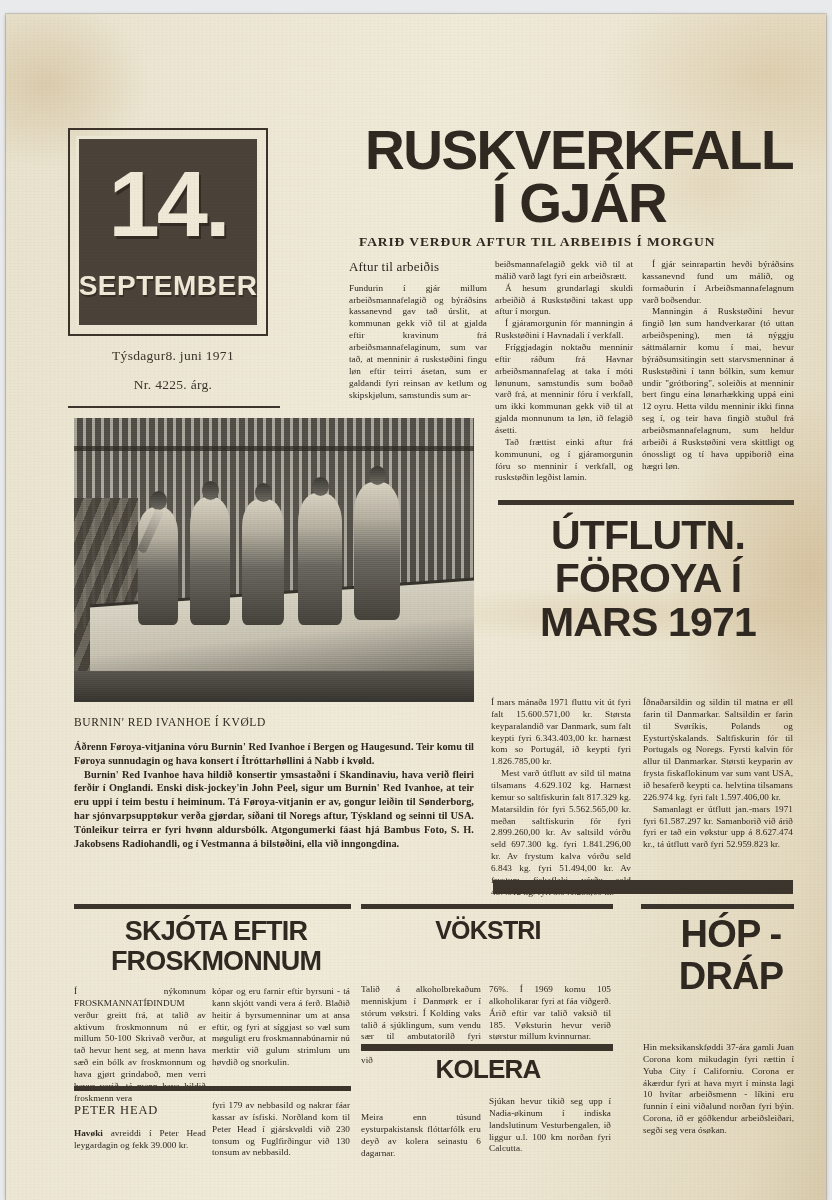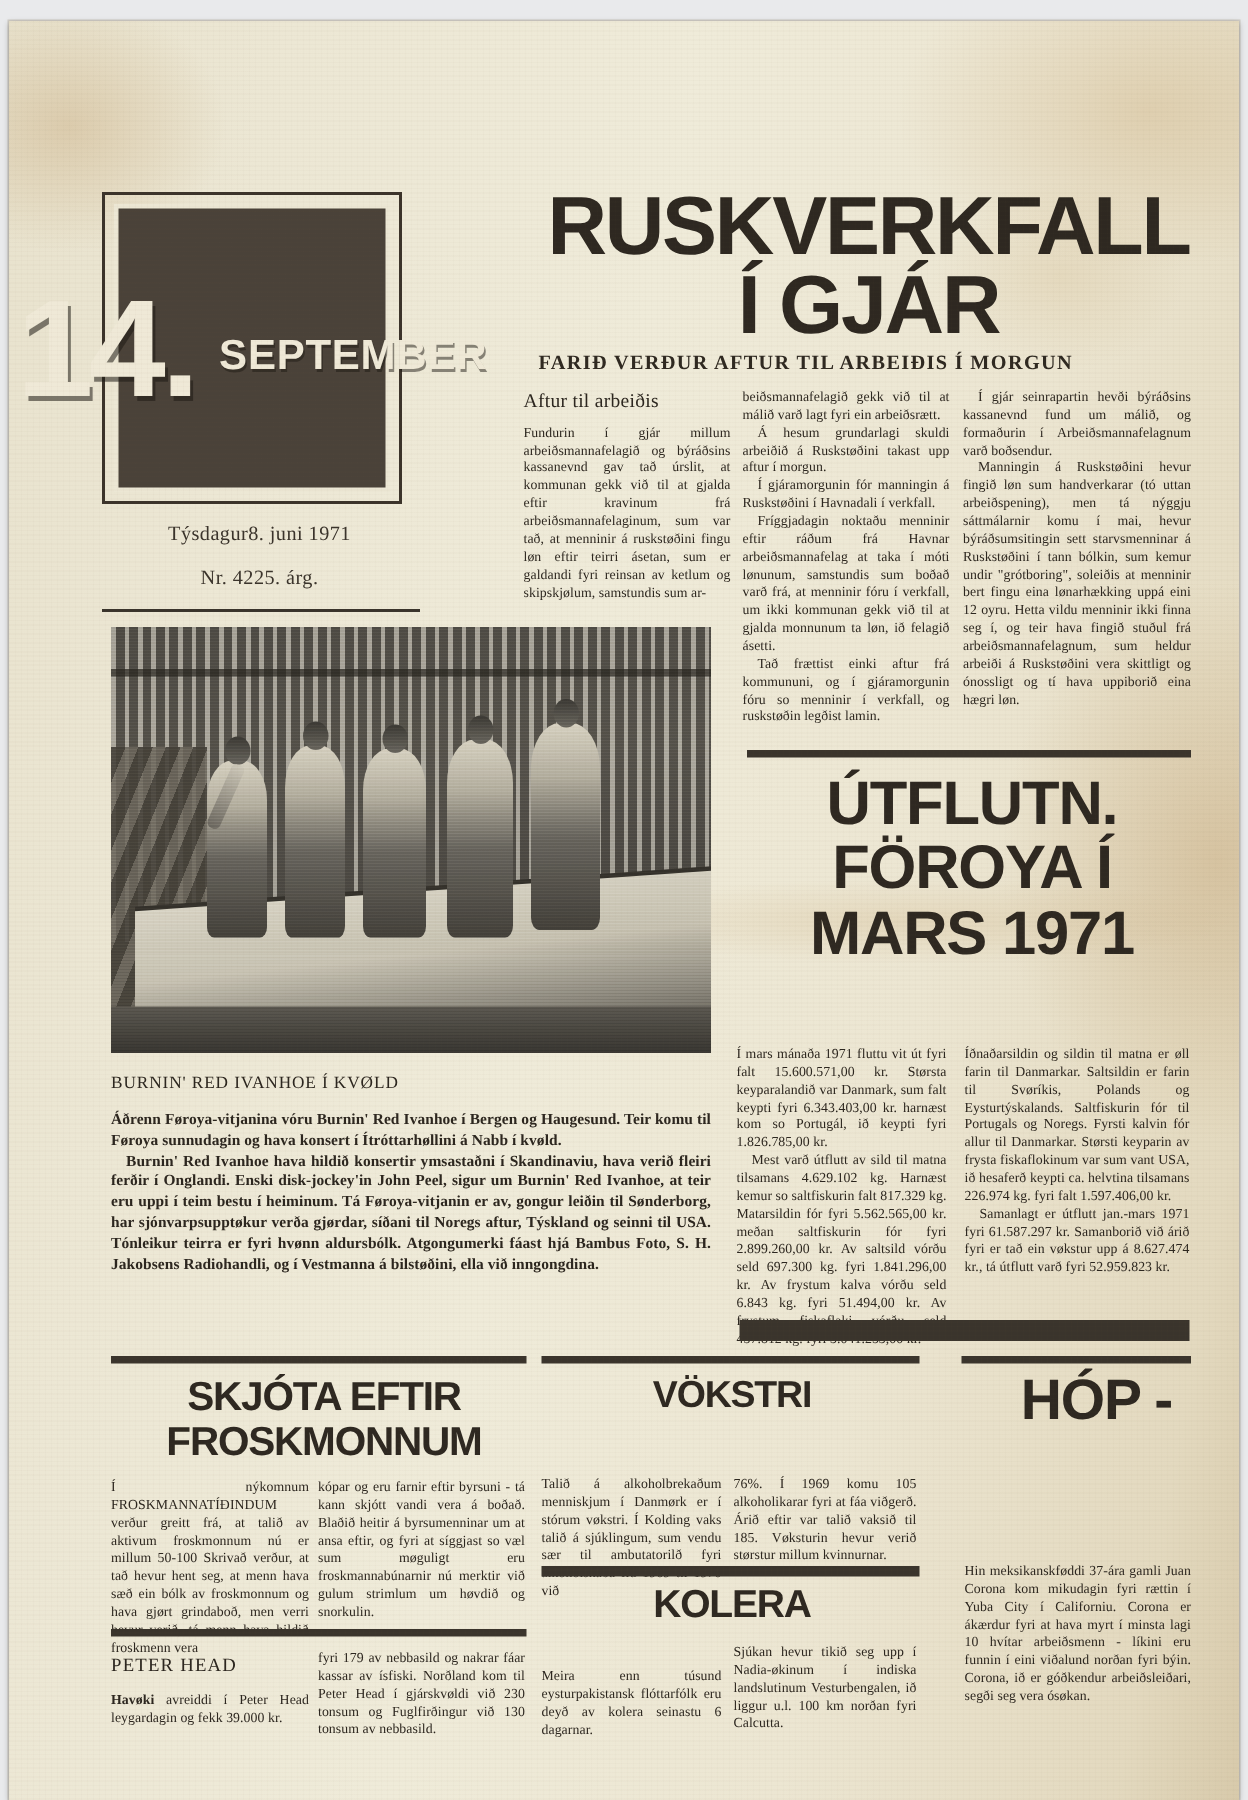--- a/index.html
+++ b/index.html
@@ -55,20 +55,21 @@
     border: 2px solid #3b332a;
     padding: 6px;
     box-sizing: border-box;
   }
   #datebox-inner {
     width: 100%; height: 100%;
     background: #4a4239;
     border: 3px solid #ece7d4;
     box-sizing: border-box;
     display: flex;
+    flex-direction: column;
     align-items: center;
     justify-content: center;
     color: #efe9d7;
     position: relative;
     box-shadow: inset 0 0 0 2px #4a4239;
     gap: 16px;
   }
   #date-num {
     font-family: "Liberation Sans", sans-serif;
     font-weight: bold;
@@ -356,21 +357,21 @@
 
     <div class="abs sect-head" id="head-skjota">
       <div>SKJÓTA EFTIR</div>
       <div>FROSKMONNUM</div>
     </div>
 
     <div class="abs col" style="left:68px; top:972px; width:132px;">
       <p class="nofirst">Í nýkomnum FROSKMANNATÍÐINDUM verður greitt frá, at talið av aktivum froskmonnum nú er millum 50-100 Skrivað verður, at tað hevur hent seg, at menn hava sæð ein bólk av froskmonnum og hava gjørt grindaboð, men verri hevur verið, tá menn hava hildið froskmenn vera</p>
     </div>
     <div class="abs col" style="left:206px; top:972px; width:138px;">
-      <p class="nofirst">kópar og eru farnir eftir byrsuni - tá kann skjótt vandi vera á boðað. Blaðið heitir á byrsumenninar um at ansa eftir, og fyri at síggjast so væl sum møguligt eru froskmannabúnarnir nú merktir við gulum strimlum um høvdið og snorkulin.</p>
+      <p class="nofirst">kópar og eru farnir eftir byrsuni - tá kann skjótt vandi vera á ferð. Blaðið heitir á byrsumenninar um at ansa eftir, og fyri at síggjast so væl sum møguligt eru froskmannabúnarnir nú merktir við gulum strimlum um høvdið og snorkulin.</p>
     </div>
 
     <div class="abs bar" style="left:68px; top:1072px; width:277px; height:5px;"></div>
 
     <div class="abs subhead-small" style="left:68px; top:1089px; width:140px;">PETER HEAD</div>
 
     <div class="abs col" style="left:68px; top:1114px; width:132px;">
       <p class="nofirst">
         <span class="bold-lead">Havøki</span>
         <span>avreiddi í Peter Head leygardagin og fekk 39.000 kr.</span>
@@ -397,20 +398,21 @@
 
     <div class="abs col" style="left:355px; top:1098px; width:120px;">
       <p class="nofirst">Meira enn túsund eysturpakistansk flóttarfólk eru deyð av kolera seinastu 6 dagarnar.</p>
     </div>
     <div class="abs col" style="left:483px; top:1082px; width:122px;">
       <p class="nofirst">Sjúkan hevur tikið seg upp í Nadia-økinum í indiska landslutinum Vesturbengalen, ið liggur u.l. 100 km norðan fyri Calcutta.</p>
     </div>
 
     <div class="abs sect-head" id="head-hop">
       <div>HÓP -</div>
+      <div>DRÁP</div>
     </div>
 
     <div class="abs col" style="left:637px; top:1028px; width:151px;">
       <p class="nofirst">Hin meksikanskføddi 37-ára gamli Juan Corona kom mikudagin fyri rættin í Yuba City í Californiu. Corona er ákærdur fyri at hava myrt í minsta lagi 10 hvítar arbeiðsmenn - líkini eru funnin í eini viðalund norðan fyri býin. Corona, ið er góðkendur arbeiðsleiðari, segði seg vera ósøkan.</p>
     </div>
 
   </div>
 </div>
 
 </body></html>

